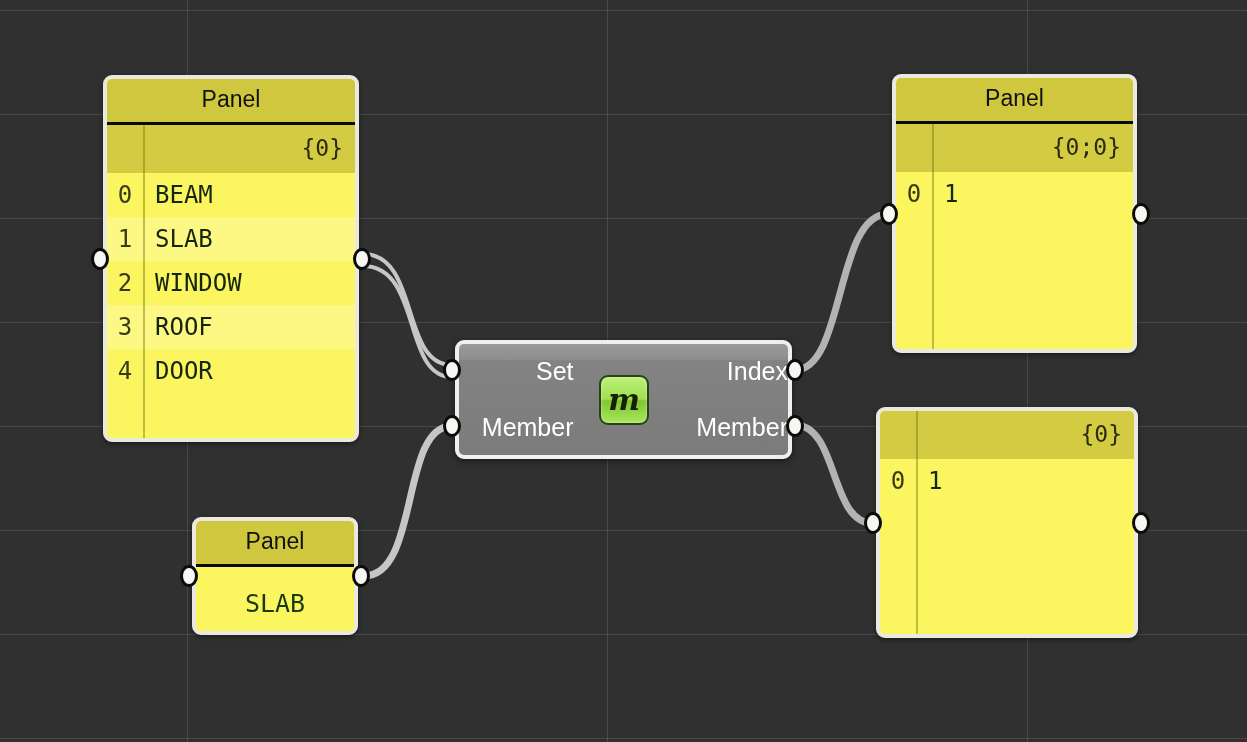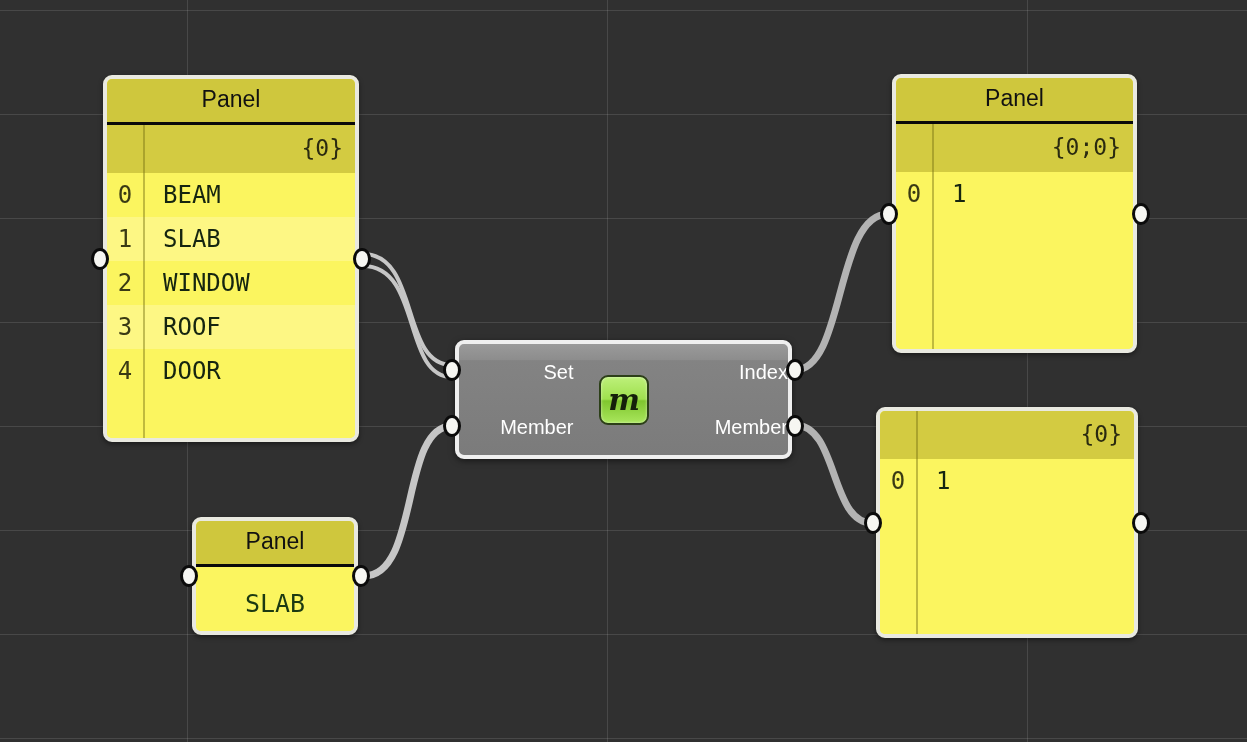--- a/index.html
+++ b/index.html
@@ -130,21 +130,21 @@
   .row.odd  { background: #fdf784; }
   .row.even { background: #fbf55f; }
 
   .row .idx {
     width: 36px;
     text-align: center;
     color: #3a3a14;
     box-sizing: border-box;
   }
   .row .val {
-    padding-left: 20px;
+    padding-left: 12px;
     color: #152510;
   }
 
   
   .panel-center-value {
     font-family: "DejaVu Sans Mono", monospace;
     font-size: 25px;
     color: #1c3a12;
     text-align: center;
     padding-top: 22px;
@@ -159,21 +159,21 @@
     display: grid;
     grid-template-columns: 1fr 72px 1fr;
     grid-template-rows: 1fr 1fr;
     align-items: center;
     box-sizing: border-box;
     overflow: hidden;
   }
 
   .comp-param {
     color: #ffffff;
-    font-size: 20px;
+    font-size: 25px;
     font-family: "Liberation Sans", sans-serif;
     line-height: 1;
   }
   .comp-param.in  { text-align: right;  padding-right: 14px; }
   .comp-param.out { text-align: right;   padding-left: 14px;  }
 
   .comp-icon-cell {
     grid-column: 2;
     grid-row: 1 / span 2;
     display: flex;

